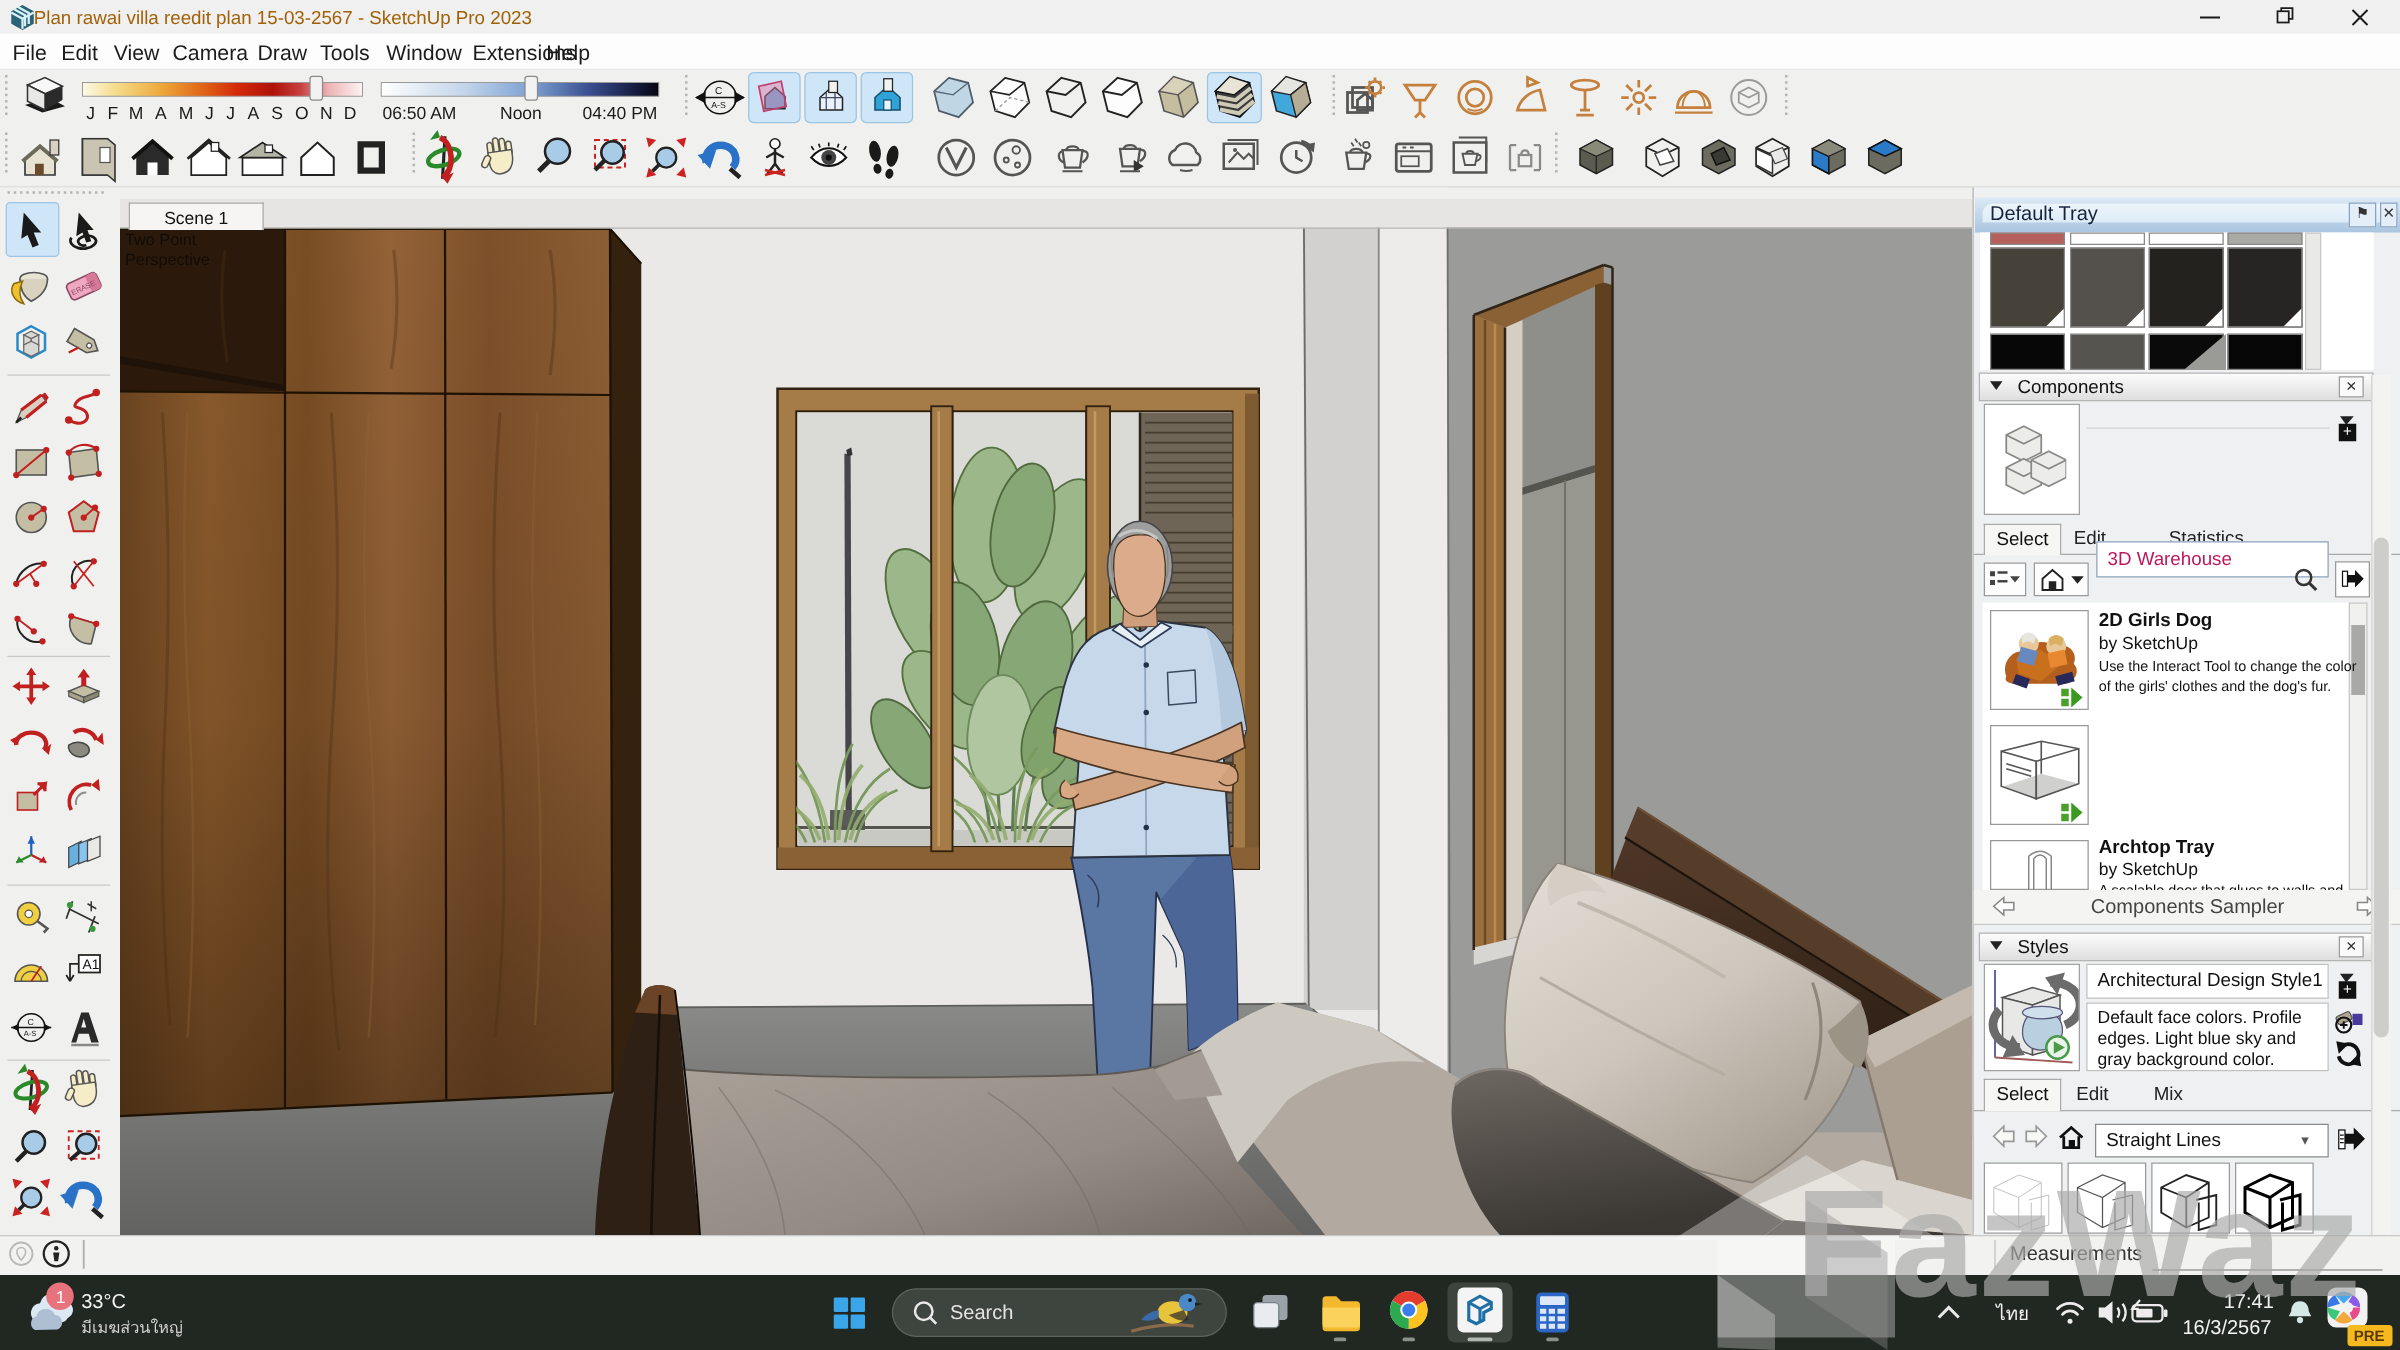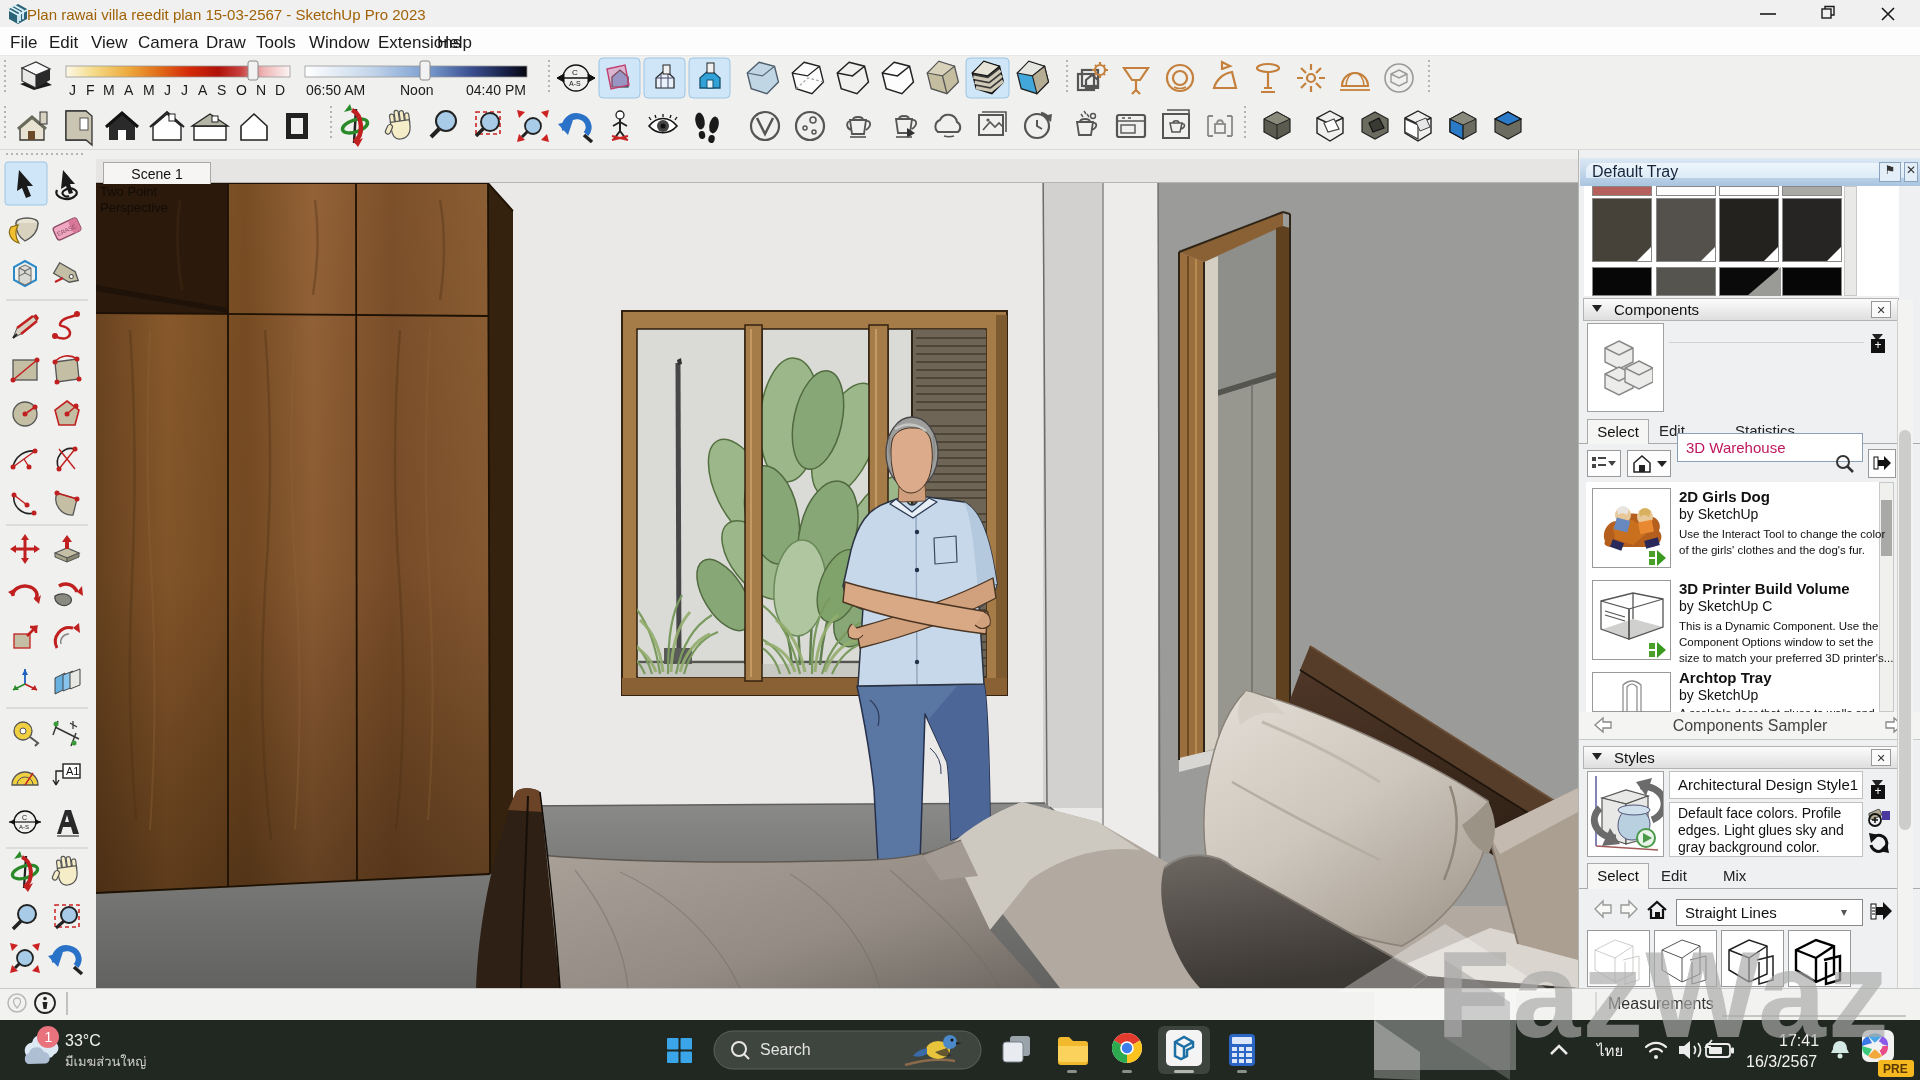--- a/index.html
+++ b/index.html
@@ -1106,25 +1106,20 @@
         <polyline points="8,20 40,12 70,18"></polyline>
         <polyline points="40,12 40,38 M8,48 40,38 70,46"></polyline>
         <path d="M12,30 L32,36 M12,34 L32,40"></path>
       </g>
       <g>
           <rect x="56" y="62" width="6" height="6" fill="#4aa02a"></rect>
           <rect x="56" y="70" width="6" height="6" fill="#4aa02a"></rect>
           <polygon points="64,61 64,77 73,69" fill="#3a9a20"></polygon>
         </g>
     </svg>
-    <div class="abs" style="left:100px;top:430px;width:205px;height:85px;font-size:15px;color:#111">
-      <div style="font-weight:bold">3D Printer Build Volume</div>
-      <div style="font-size:14px;margin-top:1px">by SketchUp C</div>
-      <div style="font-size:11.5px;margin-top:4px;line-height:16px;white-space:nowrap">This is a Dynamic Component. Use the<br>Component Options window to set the<br>size to match your preferred 3D printer's...</div>
-    </div>
     <div class="abs" style="left:13px;top:522px;width:79px;height:40px;border:1px solid #999;background:#fff"></div>
     <svg class="abs" style="left:14px;top:523px" width="78" height="39" viewBox="0 0 78 39">
         <g fill="none" stroke="#888" stroke-width="1.2">
           <path d="M30,39 L30,12 Q39,4 48,12 L48,39"></path>
           <path d="M34,39 L34,14 Q39,8 44,14 L44,39"></path>
         </g>
       </svg>
     <div class="abs" style="left:100px;top:519px;width:205px;height:44px;font-size:15px;color:#111">
       <div style="font-weight:bold">Archtop Tray</div>
       <div style="font-size:14px;margin-top:1px">by SketchUp</div>
@@ -1156,21 +1151,21 @@
       <path d="M42,36 C56,36 62,44 62,52 C62,62 54,68 44,68 C36,68 30,62 30,54 C30,46 34,38 42,36 Z" fill="#b8d0e0" stroke="#557" stroke-width="1"></path>
       <ellipse cx="46" cy="38" rx="16" ry="5" fill="#cfe0ec" stroke="#557" stroke-width="1"></ellipse>
       <path d="M52,14 A 22 18 0 0 1 64,48" fill="none" stroke="#6b6b6b" stroke-width="7"></path>
       <polygon points="48,10 64,6 58,24" fill="#6b6b6b"></polygon>
       <path d="M28,66 A 22 18 0 0 1 12,36" fill="none" stroke="#6b6b6b" stroke-width="7"></path>
       <polygon points="32,72 14,74 22,56" fill="#6b6b6b"></polygon>
       <circle cx="58" cy="66" r="9" fill="#e8f4e8" stroke="#4a9a4a" stroke-width="2"></circle>
         <polygon points="55,61 64,66 55,71" fill="#4a9a4a"></polygon>
     </svg>
     <div class="abs" style="left:90px;top:621px;width:194px;height:28px;background:#fff;border:1px solid #c0c0be;font-size:15px;color:#111;padding:4px 0 0 8px">Architectural Design Style1</div>
-    <div class="abs" style="left:90px;top:652px;width:194px;height:55px;background:#fff;border:1px solid #c0c0be;font-size:14px;color:#111;line-height:17px;padding:2px 0 0 8px">Default face colors. Profile edges. Light glues sky and gray background color.</div>
+    <div class="abs" style="left:90px;top:652px;width:194px;height:55px;background:#fff;border:1px solid #c0c0be;font-size:14px;color:#111;line-height:17px;padding:2px 0 0 8px">Default face colors. Profile edges. Light blue sky and gray background color.</div>
     <div class="abs" style="left:292px;top:624px;width:13px;height:10px"><svg width="13" height="10">
           <polygon points="1,2 12,2 6,9" fill="#222"></polygon>
         </svg></div>
     <div class="abs" style="left:292px;top:635px;width:14px;height:14px;background:#111;color:#fff;font-size:12px;text-align:center;line-height:13px">+</div>
     <svg class="abs" style="left:288px;top:655px" width="24" height="22" viewBox="0 0 24 22">
         <rect x="2" y="6" width="12" height="7" rx="2" fill="#b0a890" stroke="#555" transform="rotate(-25 8 9)"></rect>
         <rect x="15" y="6" width="8" height="9" fill="#4a3aa0"></rect>
         <circle cx="8" cy="15" r="6" fill="none" stroke="#111" stroke-width="1.8"></circle>
         <line x1="5" y1="15" x2="11" y2="15" stroke="#111" stroke-width="1.5"></line>
         <line x1="8" y1="12" x2="8" y2="18" stroke="#111" stroke-width="1.5"></line>

